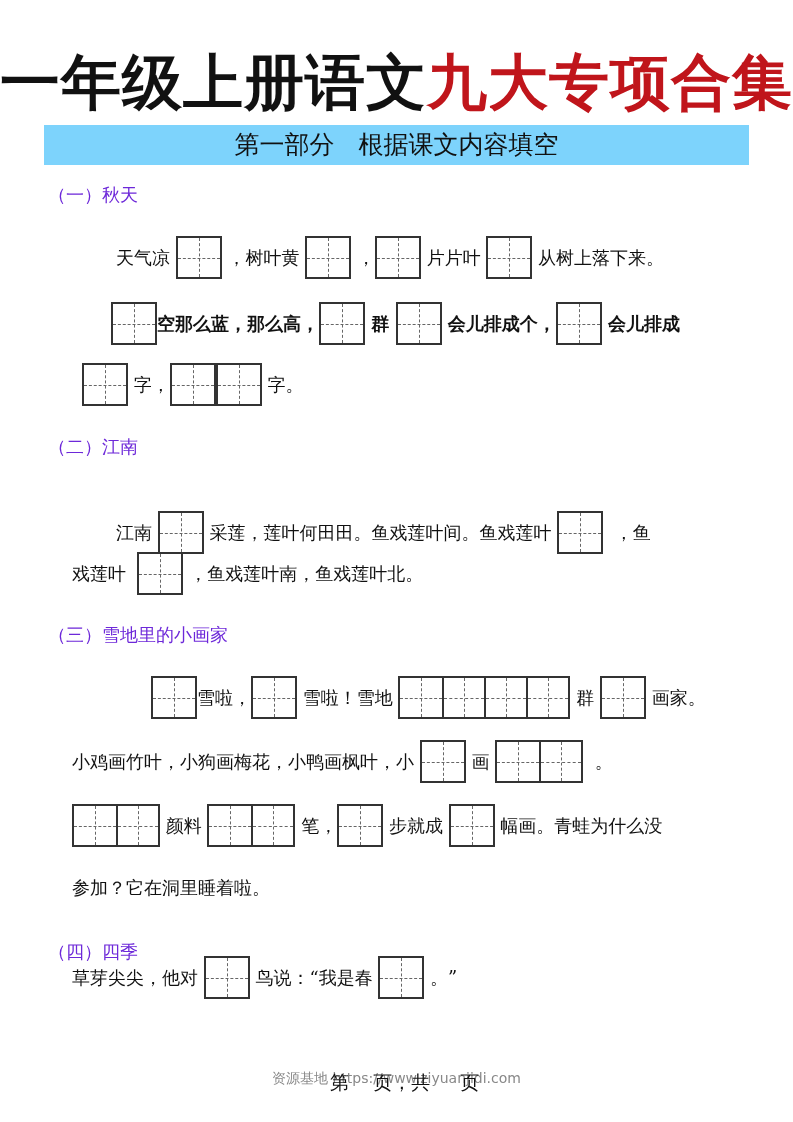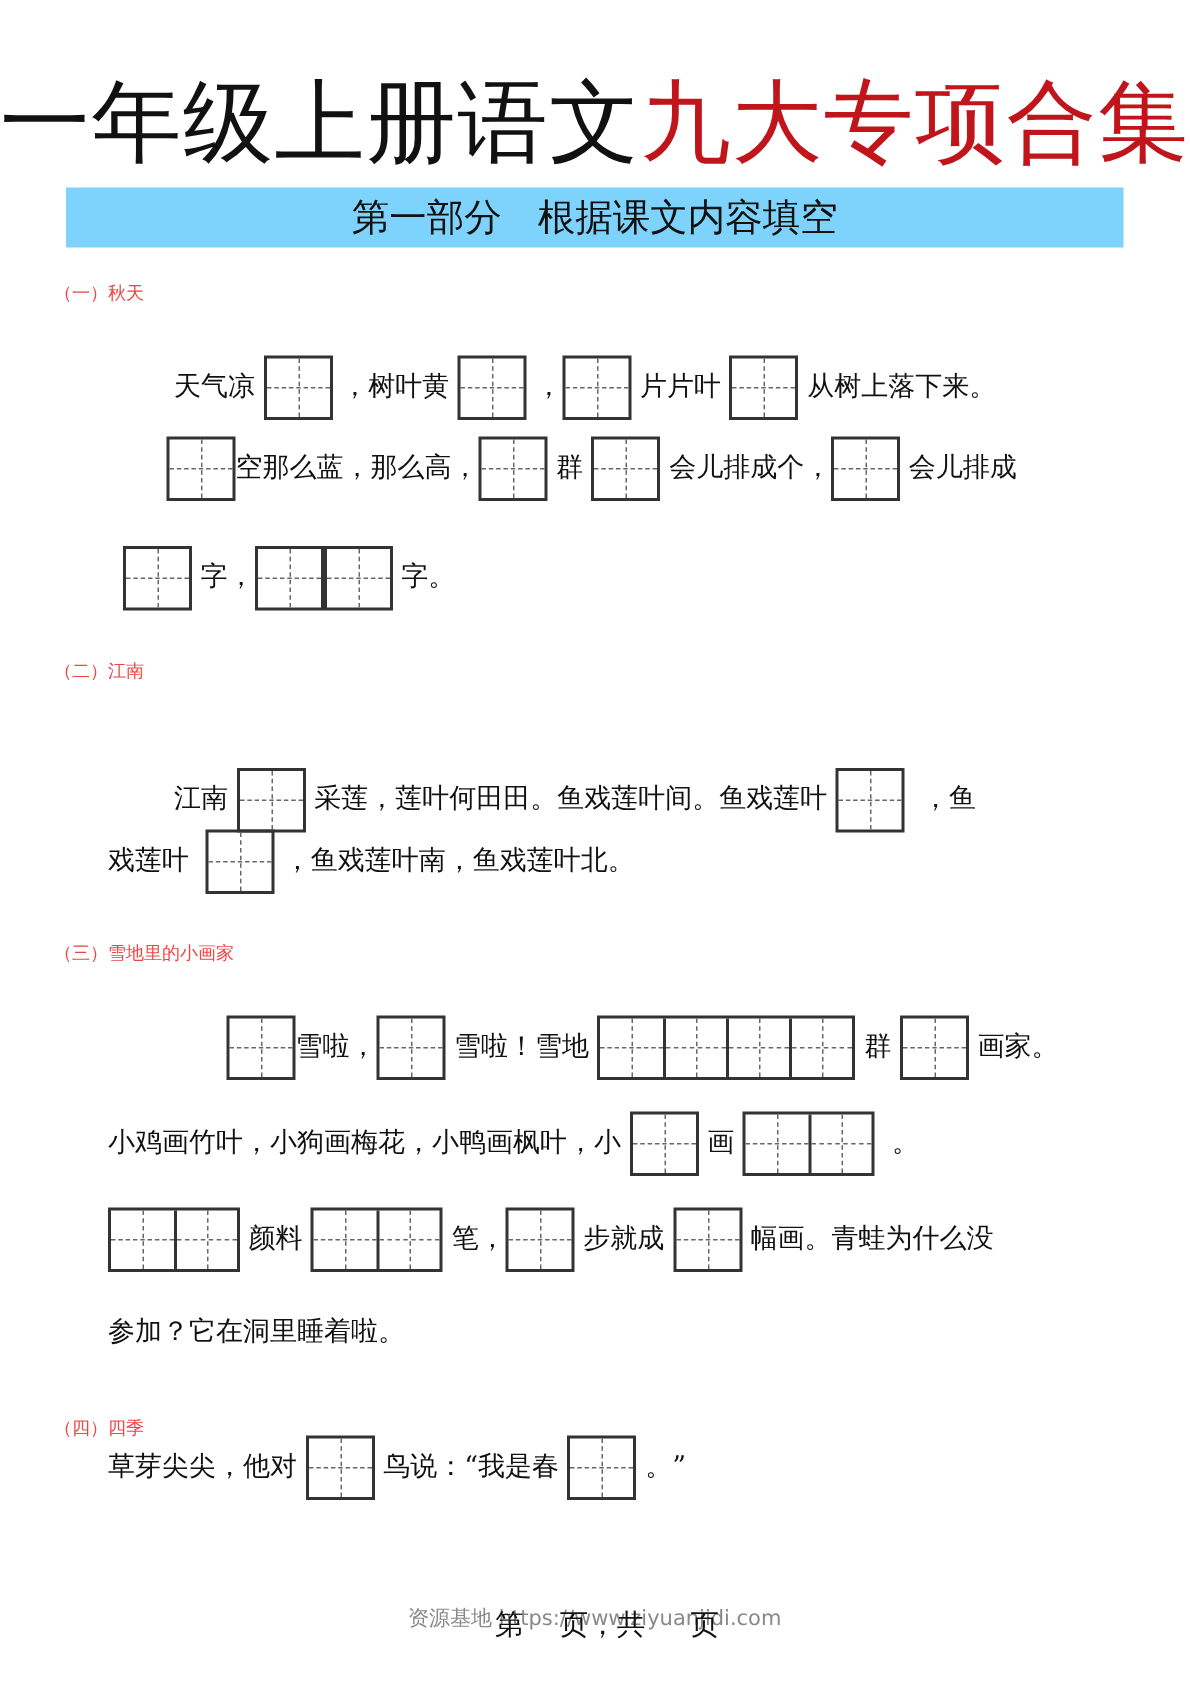--- a/index.html
+++ b/index.html
@@ -2,39 +2,39 @@
 <html><head>
   <meta charset="utf-8">
   <style>
     * { box-sizing: border-box; margin: 0; padding: 0; }
     html, body { width: 793px; height: 1122px; background: #ffffff; overflow: hidden; }
     body { position: relative; font-family: "DejaVu Serif", "Liberation Serif", serif; color: #111; }
 
     .title {
       position: absolute; left: 0; top: 42px; width: 793px; text-align: left;
       font-family: "DejaVu Sans", "Liberation Sans", sans-serif;
-      font-size: 60px; font-weight: normal; line-height: 80px; letter-spacing: 1px;
+      font-size: 60px; font-weight: bold; line-height: 80px; letter-spacing: 1px;
       white-space: nowrap;
     }
     .title .black { color: #111111; }
     .title .red { color: #c0151b; }
 
     .band {
       position: absolute; left: 44px; top: 125px; width: 705px; height: 40px;
       background: #7dd3fc; text-align: center;
       font-size: 25px; line-height: 40px; color: #111; white-space: pre;
     }
 
     .sec-head {
-      position: absolute; left: 36px; font-size: 12px; line-height: 24px; color: #ef4444;
+      position: absolute; left: 48px; font-size: 18px; line-height: 24px; color: #6d28d9;
       white-space: pre;
     }
 
     .line {
-      position: absolute; height: 44px; display: flex; align-items: center;
+      position: absolute; height: 44px; display: flex; align-items: flex-start;
       font-size: 18px; white-space: pre; color: #111;
     }
     .txt { display: inline-block; line-height: 44px; }
 
     .grid { display: inline-flex; height: 43px; border: 2px solid #333; }
     .cell {
       position: relative; width: 42px; height: 100%;
     }
     .cell + .cell { border-left: 2px solid #333; }
     .cell::before {
@@ -59,21 +59,21 @@
 <body>
 
 <div class="title">
   <span class="black">一年级上册语文</span><span class="red">九大专项合集</span>
 </div>
 
 <div class="band">第一部分   根据课文内容填空</div>
 
 <div class="sec-head" style="top:183px;">（一）秋天</div>
 <div class="line" style="left:116px; top:236px;"><span class="txt">天气凉 </span><span class="grid"><span class="cell"></span></span><span class="txt"> ，树叶黄 </span><span class="grid"><span class="cell"></span></span><span class="txt"> ，</span><span class="grid"><span class="cell"></span></span><span class="txt"> 片片叶 </span><span class="grid"><span class="cell"></span></span><span class="txt"> 从树上落下来。</span></div>
-<div class="line" style="left:111px; top:290px;"><span class="grid"><span class="cell"></span></span><span class="txt">空那么蓝，那么高，</span><span class="grid"><span class="cell"></span></span><span class="txt"> 群 </span><span class="grid"><span class="cell"></span></span><span class="txt"> 会儿排成个，</span><span class="grid"><span class="cell"></span></span><span class="txt"> 会儿排成</span></div>
+<div class="line" style="left:111px; top:302px;font-weight:bold;"><span class="grid"><span class="cell"></span></span><span class="txt">空那么蓝，那么高，</span><span class="grid"><span class="cell"></span></span><span class="txt"> 群 </span><span class="grid"><span class="cell"></span></span><span class="txt"> 会儿排成个，</span><span class="grid"><span class="cell"></span></span><span class="txt"> 会儿排成</span></div>
 <div class="line" style="left:82px; top:363px;"><span class="grid"><span class="cell"></span></span><span class="txt"> 字，</span><span class="grid"><span class="cell"></span></span><span class="grid"><span class="cell"></span></span><span class="txt"> 字。</span></div>
 
 <div class="sec-head" style="top:435px;">（二）江南</div>
 <div class="line" style="left:116px; top:511px;"><span class="txt">江南 </span><span class="grid"><span class="cell"></span></span><span class="txt"> 采莲，莲叶何田田。鱼戏莲叶间。鱼戏莲叶 </span><span class="grid"><span class="cell"></span></span><span class="txt">  ，鱼</span></div>
 <div class="line" style="left:72px; top:552px;"><span class="txt">戏莲叶  </span><span class="grid"><span class="cell"></span></span><span class="txt"> ，鱼戏莲叶南，鱼戏莲叶北。</span></div>
 
 <div class="sec-head" style="top:623px;">（三）雪地里的小画家</div>
 <div class="line" style="left:151px; top:676px;"><span class="grid"><span class="cell"></span></span><span class="txt">雪啦，</span><span class="grid"><span class="cell"></span></span><span class="txt"> 雪啦！雪地 </span><span class="grid"><span class="cell"></span><span class="cell"></span><span class="cell"></span><span class="cell"></span></span><span class="txt"> 群 </span><span class="grid"><span class="cell"></span></span><span class="txt"> 画家。</span></div>
 <div class="line" style="left:72px; top:740px;"><span class="txt">小鸡画竹叶，小狗画梅花，小鸭画枫叶，小 </span><span class="grid"><span class="cell"></span></span><span class="txt"> 画 </span><span class="grid"><span class="cell"></span><span class="cell"></span></span><span class="txt">  。</span></div>
 <div class="line" style="left:72px; top:804px;"><span class="grid"><span class="cell"></span><span class="cell"></span></span><span class="txt"> 颜料 </span><span class="grid"><span class="cell"></span><span class="cell"></span></span><span class="txt"> 笔，</span><span class="grid"><span class="cell"></span></span><span class="txt"> 步就成 </span><span class="grid"><span class="cell"></span></span><span class="txt"> 幅画。青蛙为什么没</span></div>

